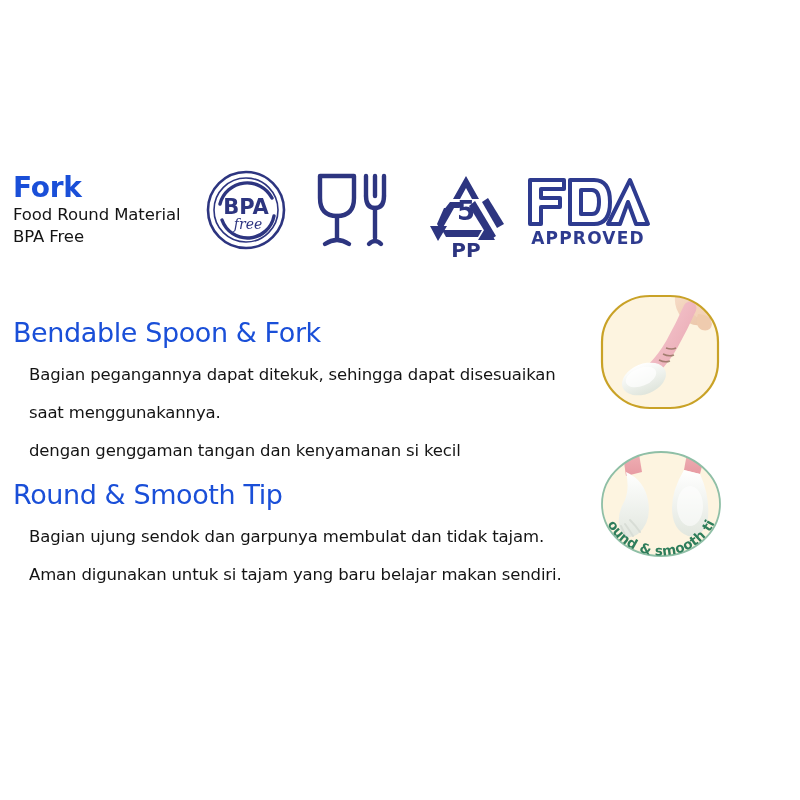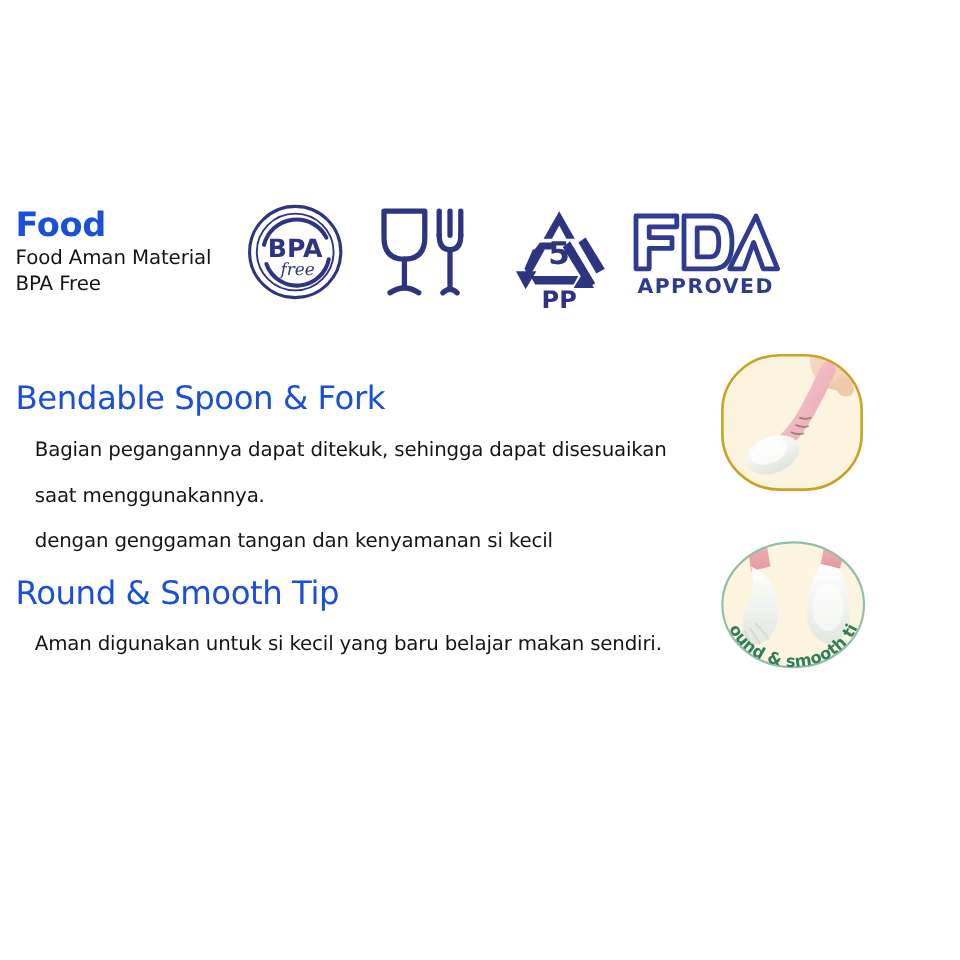--- a/index.html
+++ b/index.html
@@ -110,22 +110,22 @@
   }
 </style>
 </head>
 <body>
 
 <div class="canvas">
 
   <div class="cert-row">
 
     <div class="aman-block">
-      <div class="aman-title">Food</div>
-      <div class="aman-sub">Food Aman Material</div>
+      <div class="aman-title">Fork</div>
+      <div class="aman-sub">Food Round Material</div>
       <div class="aman-sub">BPA Free</div>
     </div>
 
     <div class="icon-slot bpa-badge">
       <svg width="84" height="84" viewBox="0 0 84 84">
         <circle cx="42" cy="42" r="38" fill="none" stroke="#2d3580" stroke-width="2.6"></circle>
         <circle cx="42" cy="42" r="32" fill="none" stroke="#2d3580" stroke-width="1.6"></circle>
         <path d="M16 36 A28 28 0 0 1 68 30" fill="none" stroke="#2d3580" stroke-width="3.4" stroke-linecap="round"></path>
         <path d="M18 52 A27 27 0 0 0 70 48" fill="none" stroke="#2d3580" stroke-width="3.4" stroke-linecap="round"></path>
         <text x="42" y="46" text-anchor="middle" font-family="DejaVu Sans, Liberation Sans, sans-serif" font-size="21" font-weight="bold" fill="#2d3580">BPA</text>
@@ -235,21 +235,22 @@
 
         <ellipse cx="46" cy="87" rx="23" ry="15" transform="rotate(-22 46 87)" fill="url(#bowlGrad)"></ellipse>
         <ellipse cx="43" cy="85" rx="16" ry="9" transform="rotate(-22 43 85)" fill="#ffffff" opacity="0.7"></ellipse>
       </g>
       <rect x="4" y="4" width="116" height="112" rx="48" ry="46" fill="none" stroke="#c9a227" stroke-width="2.2"></rect>
     </svg>
   </div>
 
   <div class="feature feature-2">
     <div class="feature-title">Round &amp; Smooth Tip</div>
-    <div class="feature-body">Aman digunakan untuk si kecil yang baru belajar makan sendiri.</div>
+    <div class="feature-body">Bagian ujung sendok dan garpunya membulat dan tidak tajam.</div>
+    <div class="feature-body">Aman digunakan untuk si tajam yang baru belajar makan sendiri.</div>
   </div>
 
   <div class="thumb thumb-tip">
     <svg width="130" height="124" viewBox="0 0 130 124">
       <defs>
         <clipPath id="clipTip">
           <ellipse cx="65" cy="58" rx="59" ry="52"></ellipse>
         </clipPath>
         <linearGradient id="utensilGrad" x1="0" y1="0" x2="0" y2="1">
           <stop offset="0%" stop-color="#ffffff"></stop>

